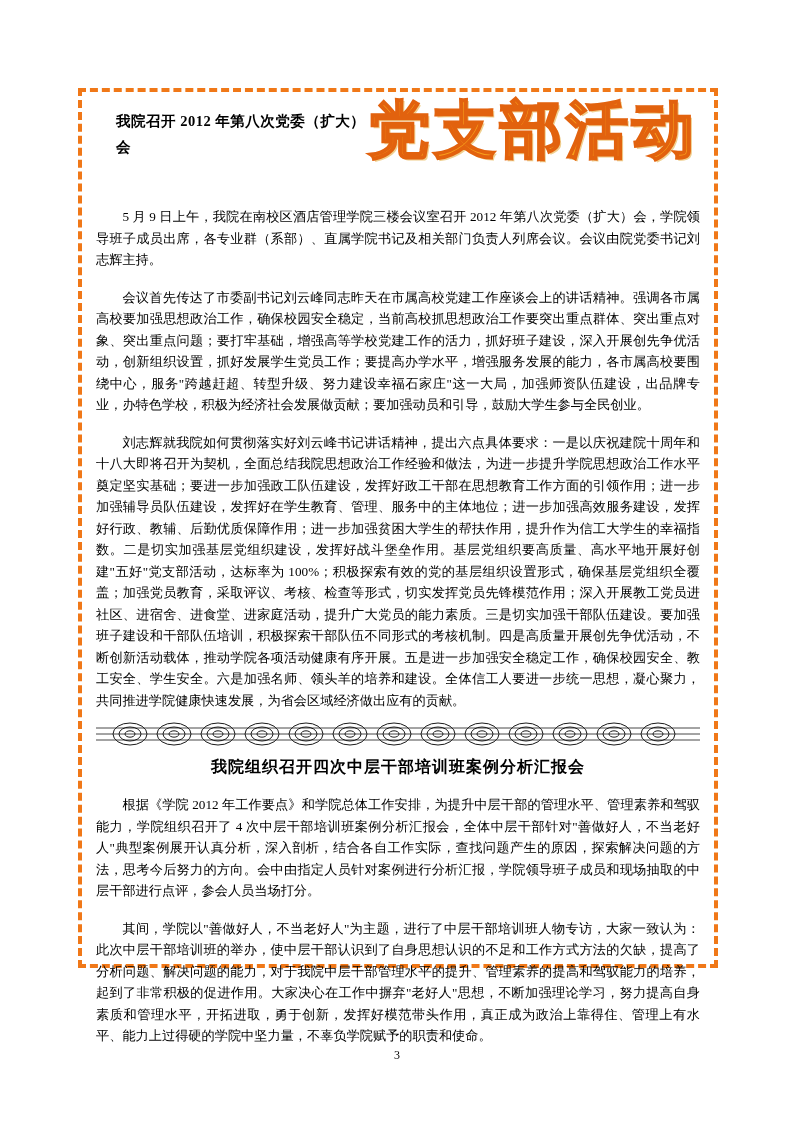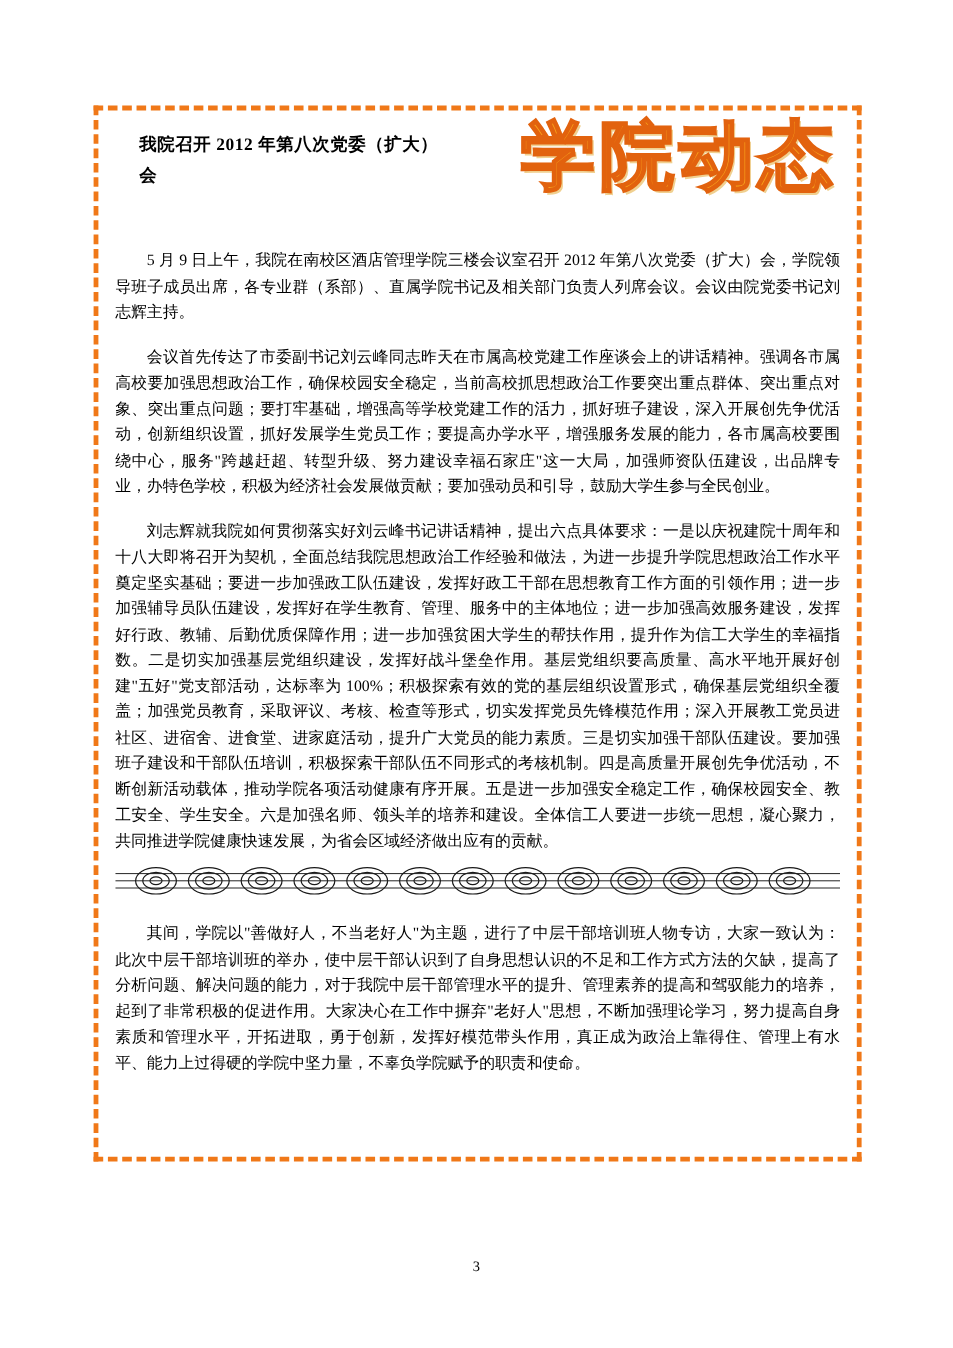--- a/index.html
+++ b/index.html
@@ -111,21 +111,21 @@
 <body>
 
 <div class="page">
 
   <div class="frame"></div>
 
   <div class="content">
 
     <div class="title-band">
       <div class="article-title-1">我院召开 2012 年第八次党委（扩大）会</div>
-      <div class="banner-art">学院动态</div>
+      <div class="banner-art">党支部活动</div>
     </div>
 
     <p class="body first-para">5 月 9 日上午，我院在南校区酒店管理学院三楼会议室召开 2012 年第八次党委（扩大）会，学院领导班子成员出席，各专业群（系部）、直属学院书记及相关部门负责人列席会议。会议由院党委书记刘志辉主持。</p>
 
     <p class="body">会议首先传达了市委副书记刘云峰同志昨天在市属高校党建工作座谈会上的讲话精神。强调各市属高校要加强思想政治工作，确保校园安全稳定，当前高校抓思想政治工作要突出重点群体、突出重点对象、突出重点问题；要打牢基础，增强高等学校党建工作的活力，抓好班子建设，深入开展创先争优活动，创新组织设置，抓好发展学生党员工作；要提高办学水平，增强服务发展的能力，各市属高校要围绕中心，服务"跨越赶超、转型升级、努力建设幸福石家庄"这一大局，加强师资队伍建设，出品牌专业，办特色学校，积极为经济社会发展做贡献；要加强动员和引导，鼓励大学生参与全民创业。</p>
 
     <p class="body">刘志辉就我院如何贯彻落实好刘云峰书记讲话精神，提出六点具体要求：一是以庆祝建院十周年和十八大即将召开为契机，全面总结我院思想政治工作经验和做法，为进一步提升学院思想政治工作水平奠定坚实基础；要进一步加强政工队伍建设，发挥好政工干部在思想教育工作方面的引领作用；进一步加强辅导员队伍建设，发挥好在学生教育、管理、服务中的主体地位；进一步加强高效服务建设，发挥好行政、教辅、后勤优质保障作用；进一步加强贫困大学生的帮扶作用，提升作为信工大学生的幸福指数。二是切实加强基层党组织建设，发挥好战斗堡垒作用。基层党组织要高质量、高水平地开展好创建"五好"党支部活动，达标率为 100%；积极探索有效的党的基层组织设置形式，确保基层党组织全覆盖；加强党员教育，采取评议、考核、检查等形式，切实发挥党员先锋模范作用；深入开展教工党员进社区、进宿舍、进食堂、进家庭活动，提升广大党员的能力素质。三是切实加强干部队伍建设。要加强班子建设和干部队伍培训，积极探索干部队伍不同形式的考核机制。四是高质量开展创先争优活动，不断创新活动载体，推动学院各项活动健康有序开展。五是进一步加强安全稳定工作，确保校园安全、教工安全、学生安全。六是加强名师、领头羊的培养和建设。全体信工人要进一步统一思想，凝心聚力，共同推进学院健康快速发展，为省会区域经济做出应有的贡献。</p>
 
     <div class="divider">
       <svg width="604" height="34" viewBox="0 0 604 34" xmlns="http://www.w3.org/2000/svg">
@@ -195,20 +195,22 @@
           </g>
           <g>
             <ellipse cx="562" cy="17" rx="17" ry="11"></ellipse>
             <ellipse cx="562" cy="17" rx="11" ry="7"></ellipse>
             <ellipse cx="562" cy="17" rx="5" ry="3.2"></ellipse>
           </g>
         </g>
       </svg>
     </div>
 
-
+    <h2 class="article-title-2">我院组织召开四次中层干部培训班案例分析汇报会</h2>
+
+    <p class="body">根据《学院 2012 年工作要点》和学院总体工作安排，为提升中层干部的管理水平、管理素养和驾驭能力，学院组织召开了 4 次中层干部培训班案例分析汇报会，全体中层干部针对"善做好人，不当老好人"典型案例展开认真分析，深入剖析，结合各自工作实际，查找问题产生的原因，探索解决问题的方法，思考今后努力的方向。会中由指定人员针对案例进行分析汇报，学院领导班子成员和现场抽取的中层干部进行点评，参会人员当场打分。</p>
 
     <p class="body">其间，学院以"善做好人，不当老好人"为主题，进行了中层干部培训班人物专访，大家一致认为：此次中层干部培训班的举办，使中层干部认识到了自身思想认识的不足和工作方式方法的欠缺，提高了分析问题、解决问题的能力，对于我院中层干部管理水平的提升、管理素养的提高和驾驭能力的培养，起到了非常积极的促进作用。大家决心在工作中摒弃"老好人"思想，不断加强理论学习，努力提高自身素质和管理水平，开拓进取，勇于创新，发挥好模范带头作用，真正成为政治上靠得住、管理上有水平、能力上过得硬的学院中坚力量，不辜负学院赋予的职责和使命。</p>
 
   </div>
 
   <div class="page-number">3</div>
 </div>
 
 </body></html>

